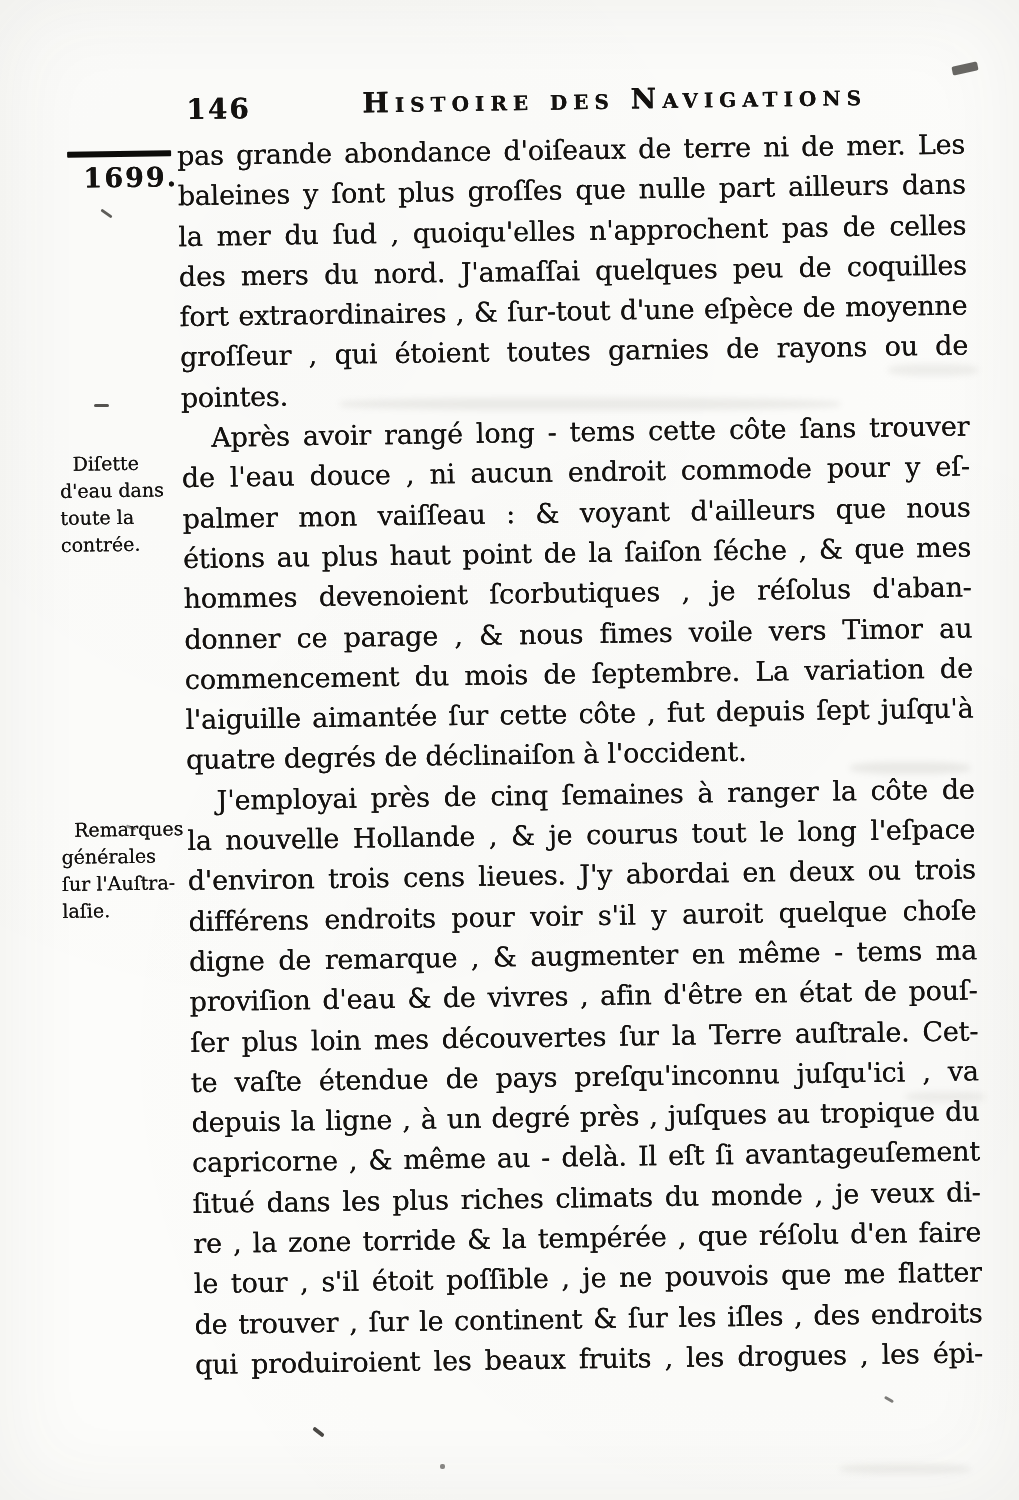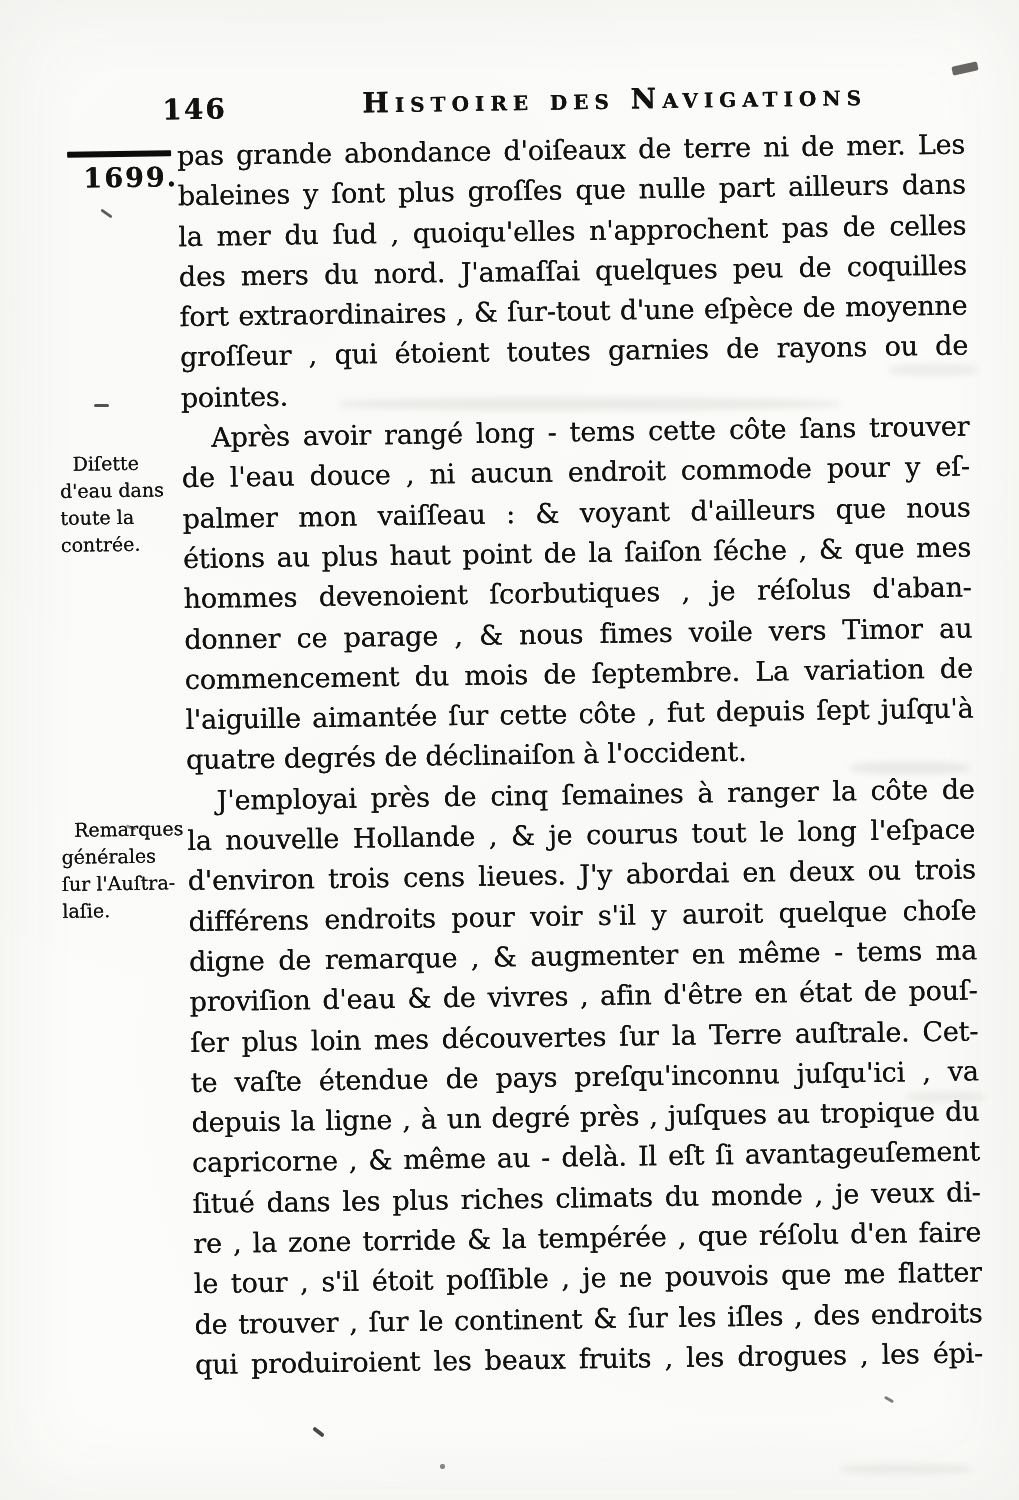--- a/index.html
+++ b/index.html
@@ -19,21 +19,21 @@
   }
   .content {
     position: absolute;
     inset: 0;
     transform: rotate(-0.85deg);
     transform-origin: 52% 50%;
   }
   
   .pagenum {
     position: absolute;
-    left: 172px; top: 88px;
+    left: 196px; top: 88px;
     font-size: 28px;
     font-weight: bold;
     letter-spacing: 2px;
     text-shadow: 0 0 0.6px #141210;
   }
   .running-title {
     position: absolute;
     left: 372px; top: 84px;
     font-size: 28px;
     font-weight: bold;

